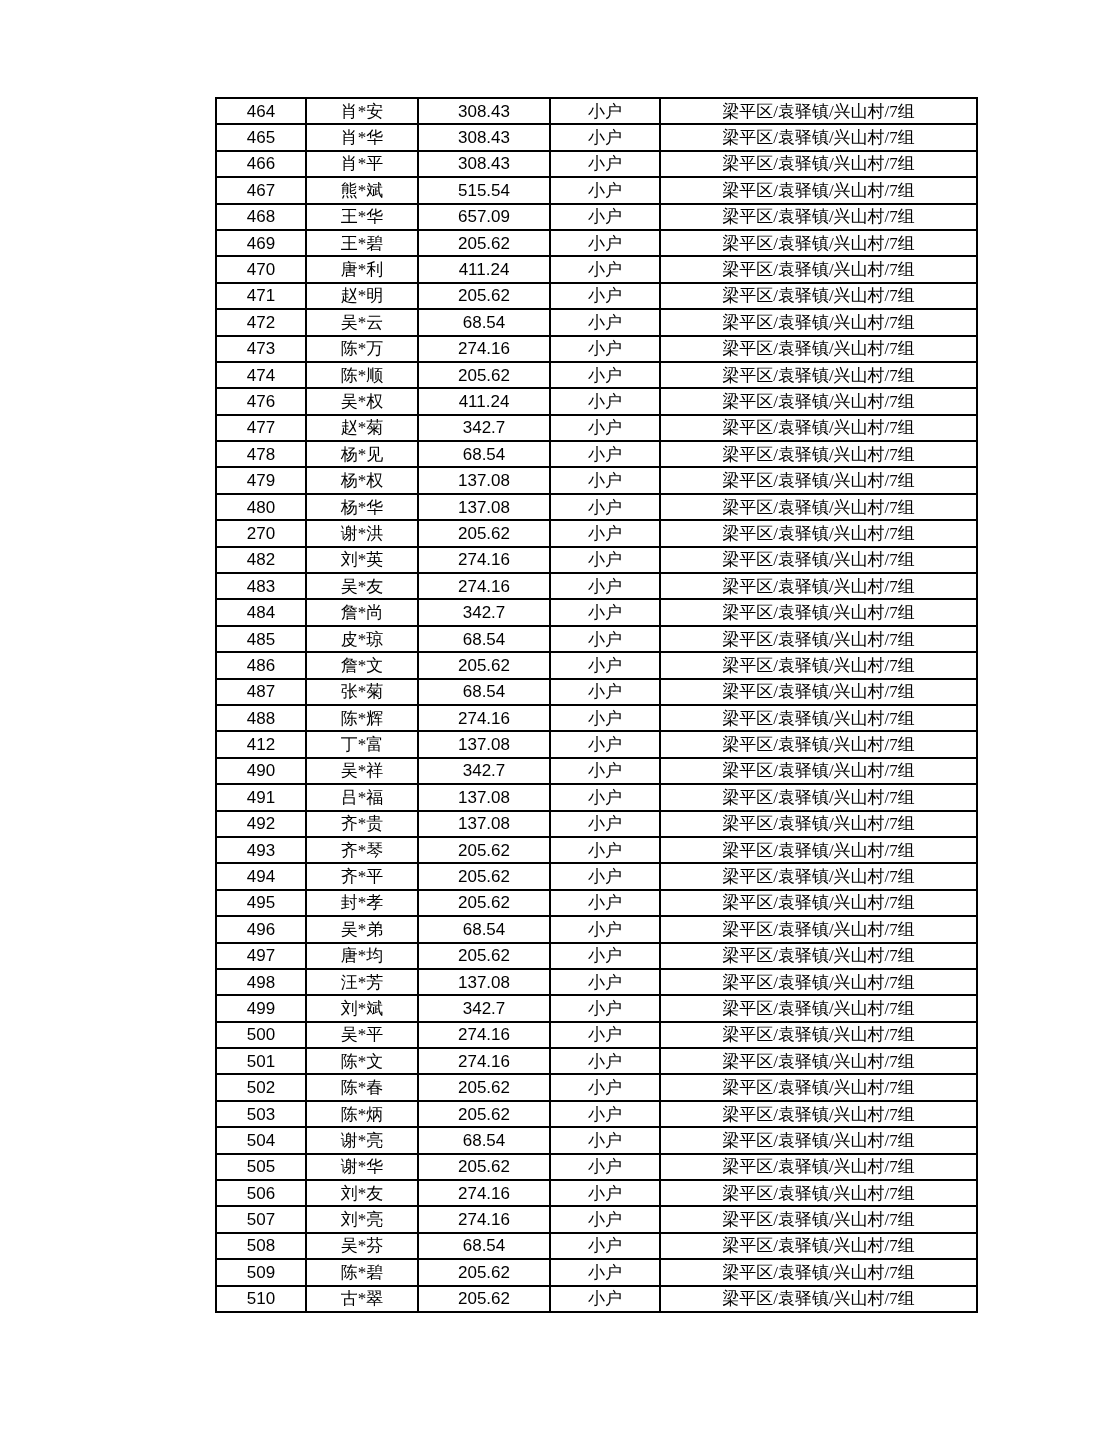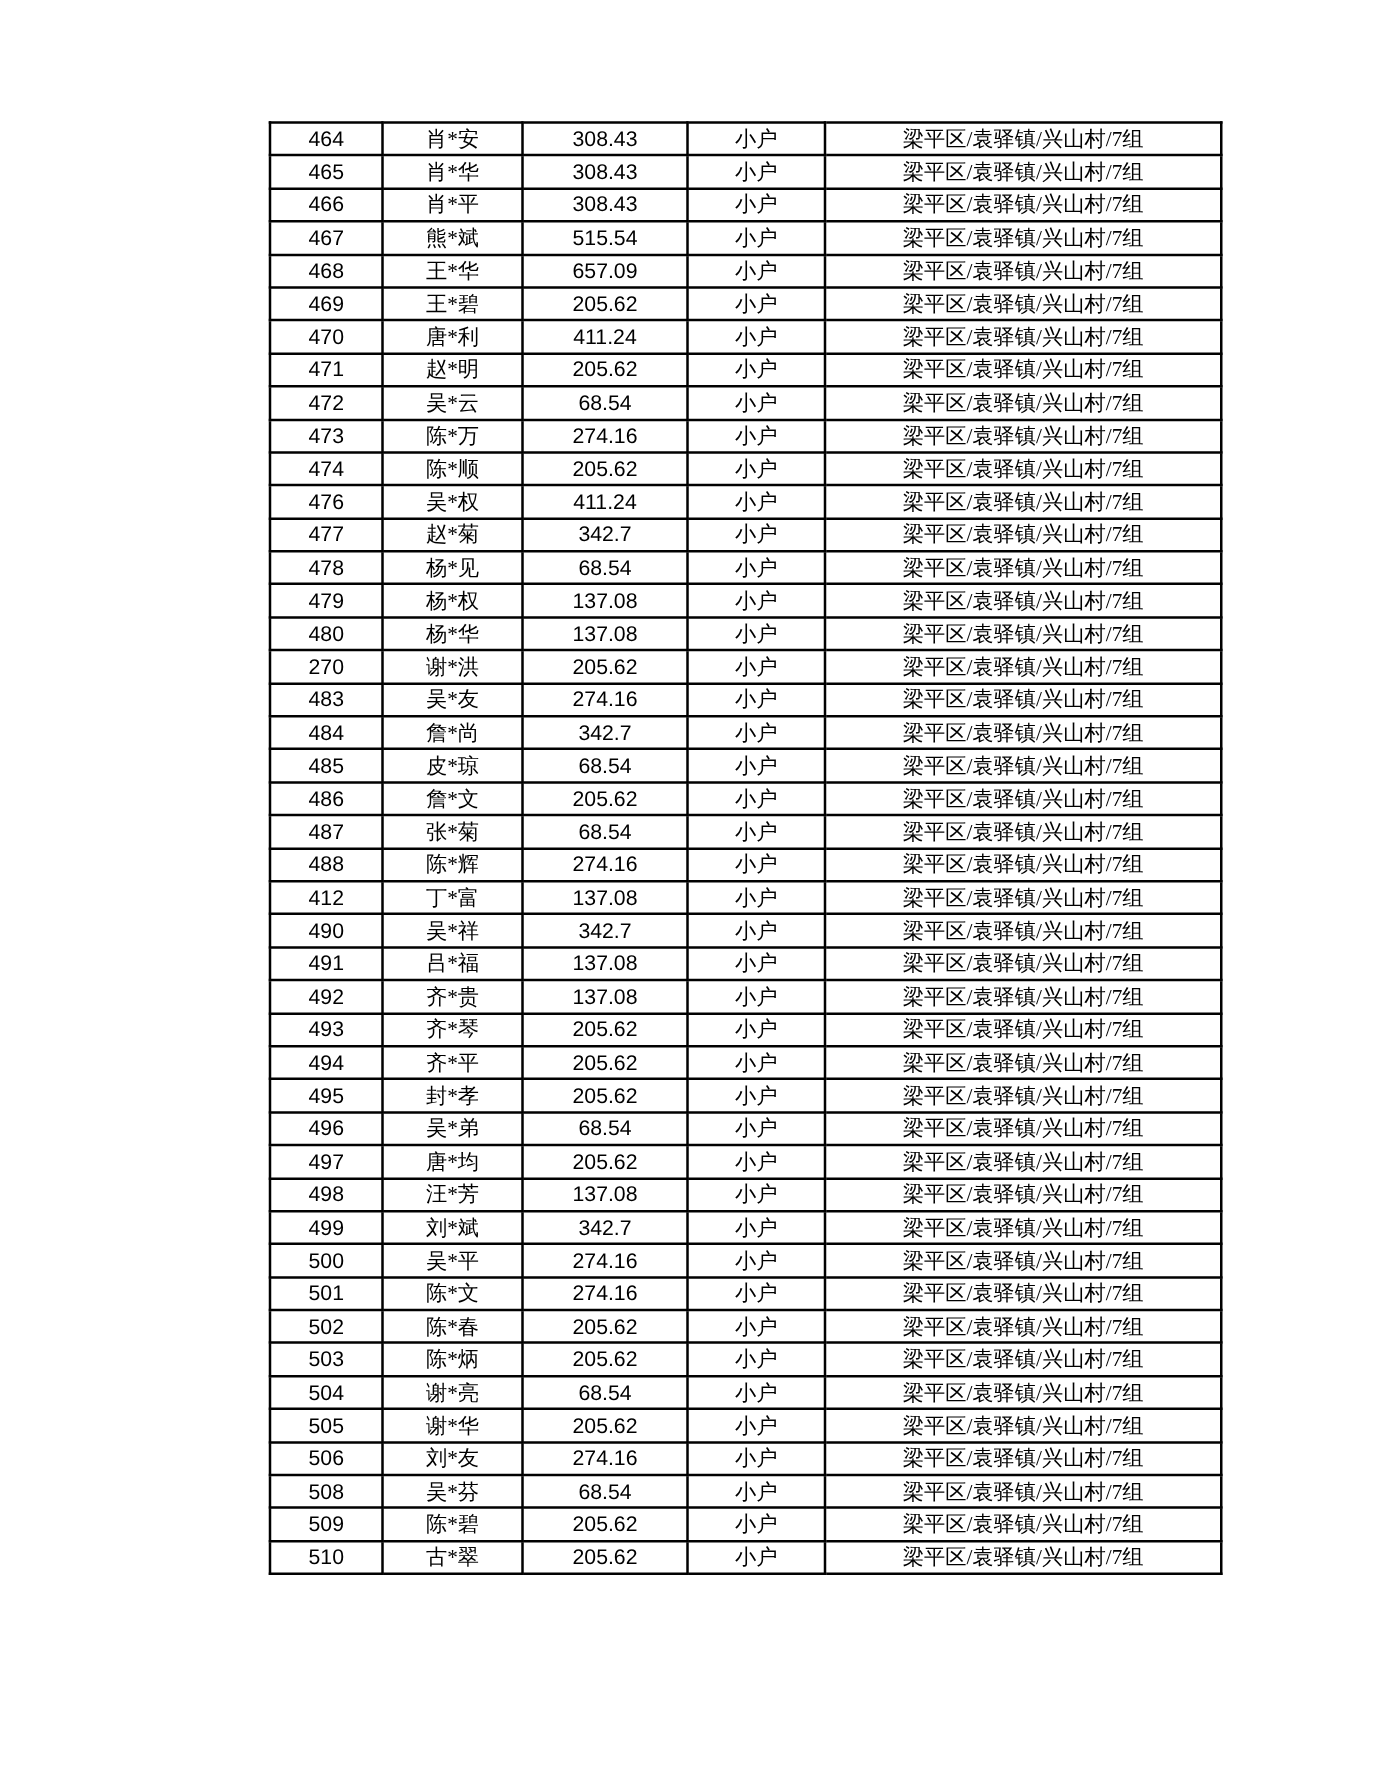--- a/index.html
+++ b/index.html
@@ -172,20 +172,27 @@
           <td class="col-location">梁平区/袁驿镇/兴山村/7组</td>
         </tr>
         <tr>
           <td class="col-row_number">270</td>
           <td class="col-name">谢*洪</td>
           <td class="col-amount">205.62</td>
           <td class="col-household_type">小户</td>
           <td class="col-location">梁平区/袁驿镇/兴山村/7组</td>
         </tr>
         <tr>
+          <td class="col-row_number">482</td>
+          <td class="col-name">刘*英</td>
+          <td class="col-amount">274.16</td>
+          <td class="col-household_type">小户</td>
+          <td class="col-location">梁平区/袁驿镇/兴山村/7组</td>
+        </tr>
+        <tr>
           <td class="col-row_number">483</td>
           <td class="col-name">吴*友</td>
           <td class="col-amount">274.16</td>
           <td class="col-household_type">小户</td>
           <td class="col-location">梁平区/袁驿镇/兴山村/7组</td>
         </tr>
         <tr>
           <td class="col-row_number">484</td>
           <td class="col-name">詹*尚</td>
           <td class="col-amount">342.7</td>
@@ -335,20 +342,27 @@
         <tr>
           <td class="col-row_number">505</td>
           <td class="col-name">谢*华</td>
           <td class="col-amount">205.62</td>
           <td class="col-household_type">小户</td>
           <td class="col-location">梁平区/袁驿镇/兴山村/7组</td>
         </tr>
         <tr>
           <td class="col-row_number">506</td>
           <td class="col-name">刘*友</td>
+          <td class="col-amount">274.16</td>
+          <td class="col-household_type">小户</td>
+          <td class="col-location">梁平区/袁驿镇/兴山村/7组</td>
+        </tr>
+        <tr>
+          <td class="col-row_number">507</td>
+          <td class="col-name">刘*亮</td>
           <td class="col-amount">274.16</td>
           <td class="col-household_type">小户</td>
           <td class="col-location">梁平区/袁驿镇/兴山村/7组</td>
         </tr>
         <tr>
           <td class="col-row_number">508</td>
           <td class="col-name">吴*芬</td>
           <td class="col-amount">68.54</td>
           <td class="col-household_type">小户</td>
           <td class="col-location">梁平区/袁驿镇/兴山村/7组</td>

